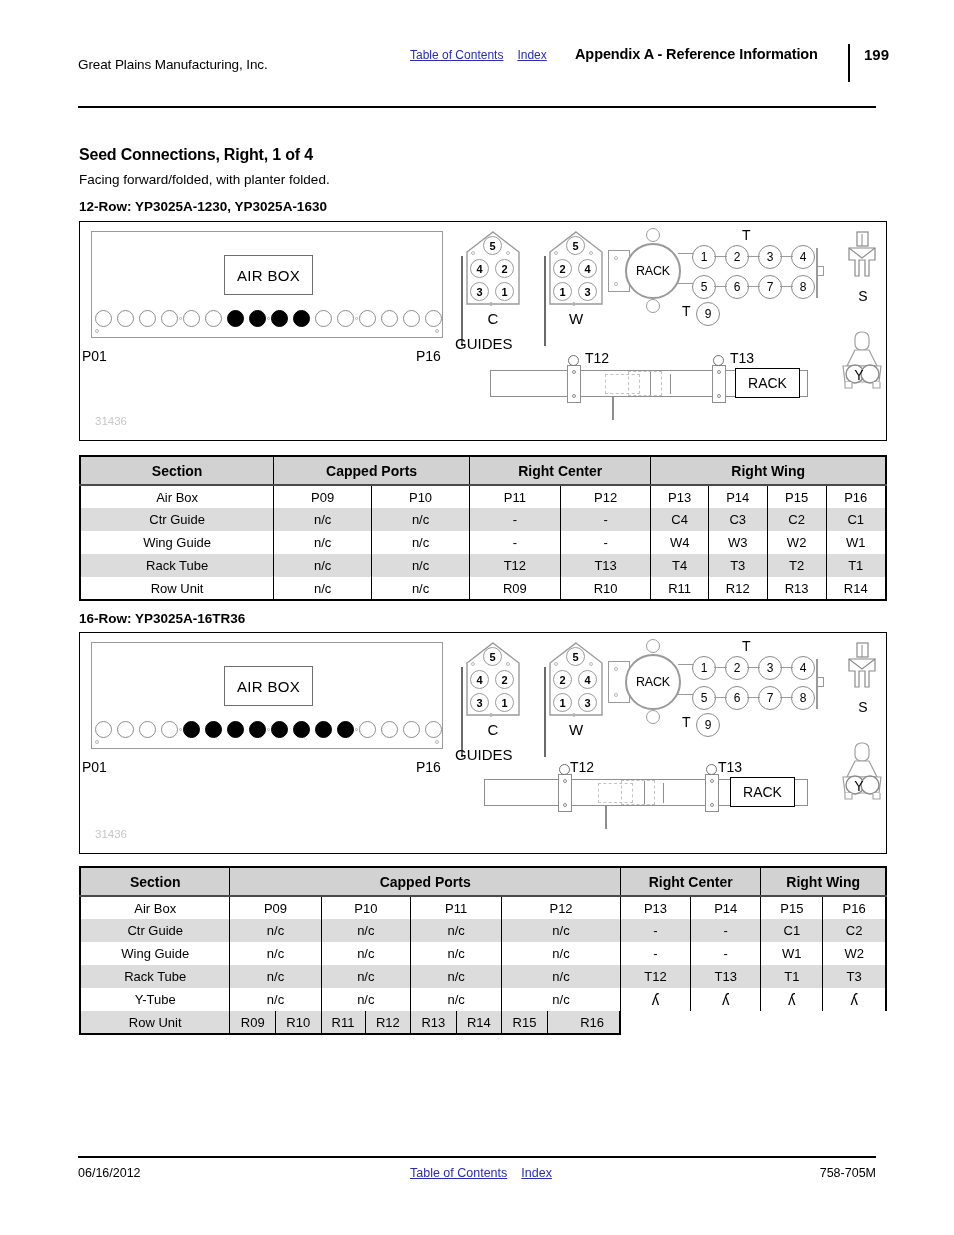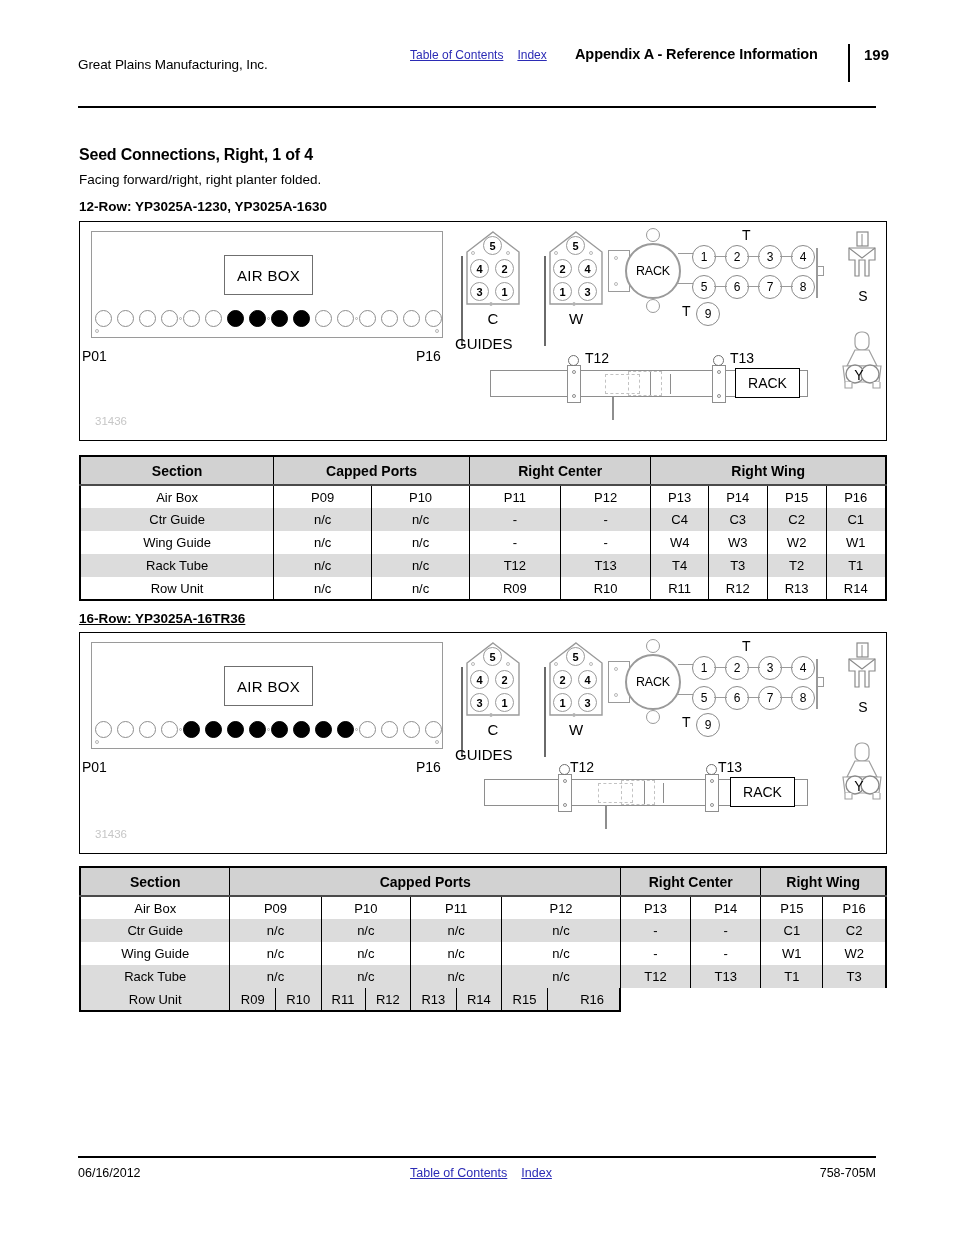--- a/index.html
+++ b/index.html
@@ -53,21 +53,21 @@
   .sec-sub {
     position: absolute; left: 79px; top: 172px;
     font-size: 13.5px;
   }
   .sub-head-1 {
     position: absolute; left: 79px; top: 199px;
     font-size: 13.5px; font-weight: bold;
   }
   .sub-head-2 {
     position: absolute; left: 79px; top: 611px;
-    font-size: 13.5px; font-weight: bold; text-decoration: underline;
+    font-size: 13.5px; font-weight: bold;
   }
 
   
   .diagram {
     position: absolute;
     border: 1.4px solid #000;
     background: #fff;
   }
   #diagram-1 { left: 79px; top: 221px; width: 808px; height: 220px; }
   #diagram-2 { left: 79px; top: 632px; width: 808px; height: 222px; }
@@ -261,21 +261,21 @@
     <a>Table of Contents</a>
     <a>Index</a>
   </span>
   <span class="hdr-title">Appendix A - Reference Information</span>
   <span class="hdr-divider"></span>
   <span class="hdr-page">199</span>
 </div>
 <div class="rule-top"></div>
 
 <div class="sec-title">Seed Connections, Right, 1 of 4</div>
-<div class="sec-sub">Facing forward/right, right planter folded.</div>
+<div class="sec-sub">Facing forward/folded, with planter folded.</div>
 <div class="sub-head-1">12-Row: YP3025A-1230, YP3025A-1630</div>
 <div class="sub-head-2">16-Row: YP3025A-16TR36</div>
 
 <div class="diagram" id="diagram-1">
 
   <div class="airbox-outer" style="left:11px; top:9px; width:352px; height:107px;">
     <div class="pcorner" style="left:3px; bottom:4px;"></div>
     <div class="pcorner" style="right:3px; bottom:4px;"></div>
   </div>
   <div class="airbox-label" style="left:144px; top:33px; width:89px; height:40px;">
@@ -682,20 +682,31 @@
         <td class="rowlabel sect" colspan="2" style="width: 95px; border-left: 2px solid rgb(0, 0, 0);">Rack Tube</td>
         <td colspan="2">n/c</td>
         <td colspan="2">n/c</td>
         <td colspan="2">n/c</td>
         <td colspan="2">n/c</td>
         <td colspan="2">T12</td>
         <td colspan="2">T13</td>
         <td colspan="2">T1</td>
         <td colspan="2" style="border-right: 2px solid rgb(0, 0, 0);">T3</td>
       </tr>
+      <tr class="plain">
+        <td class="rowlabel sect" colspan="2" style="width: 95px; border-left: 2px solid rgb(0, 0, 0);">Y-Tube</td>
+        <td colspan="2">n/c</td>
+        <td colspan="2">n/c</td>
+        <td colspan="2">n/c</td>
+        <td colspan="2">n/c</td>
+        <td colspan="2"><span class="ytube-glyph">ʎ</span></td>
+        <td colspan="2"><span class="ytube-glyph">ʎ</span></td>
+        <td colspan="2"><span class="ytube-glyph">ʎ</span></td>
+        <td colspan="2" style="border-right: 2px solid rgb(0, 0, 0);"><span class="ytube-glyph">ʎ</span></td>
+      </tr>
       <tr class="shaded">
         <td class="rowlabel sect" colspan="2" style="width: 95px; border-left: 2px solid rgb(0, 0, 0);">Row Unit</td>
         <td>R09</td>
         <td>R10</td>
         <td>R11</td>
         <td>R12</td>
         <td>R13</td>
         <td>R14</td>
         <td>R15</td>
         <td style="border-right: 2px solid rgb(0, 0, 0); padding-left: 19px;">R16</td>

